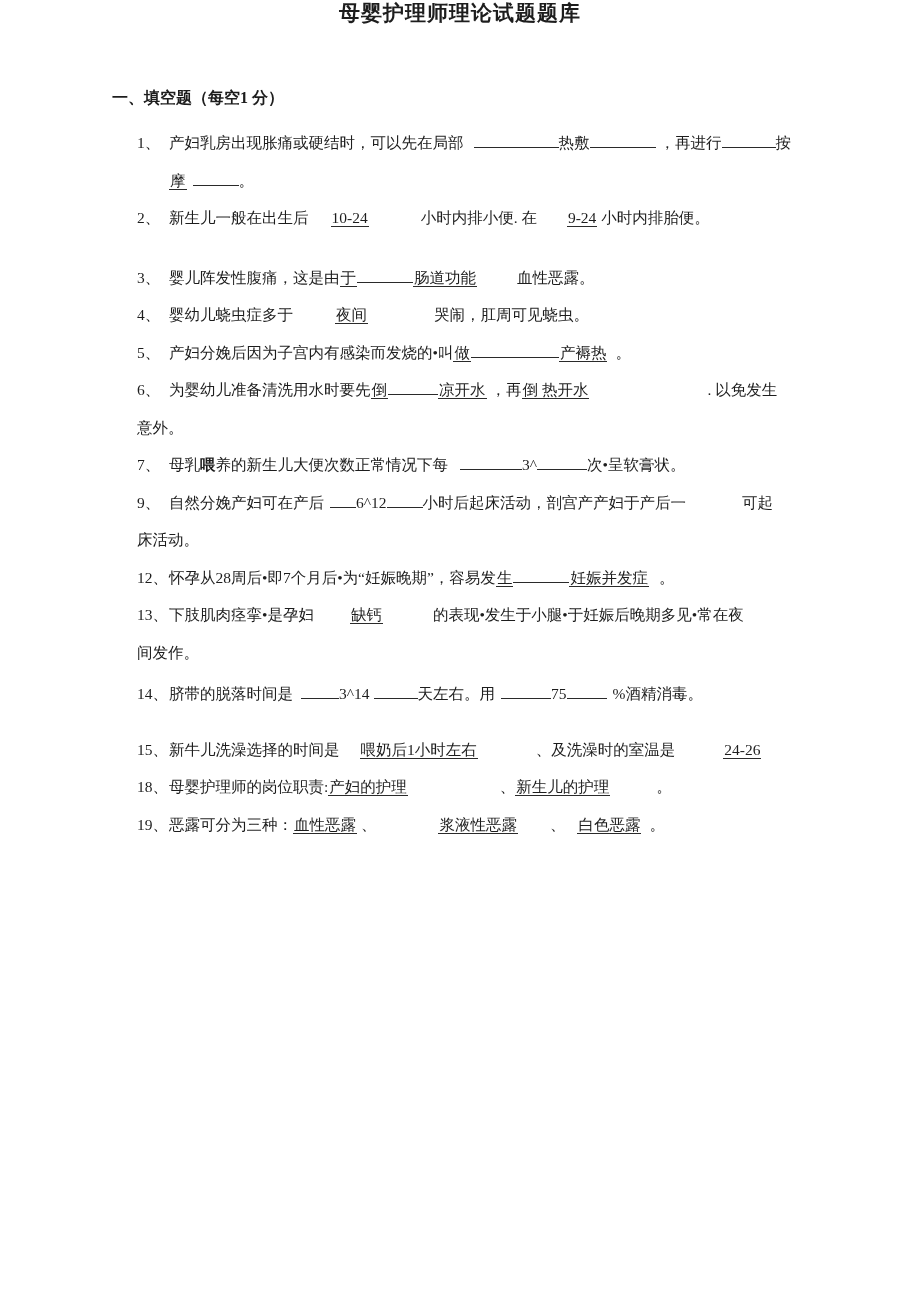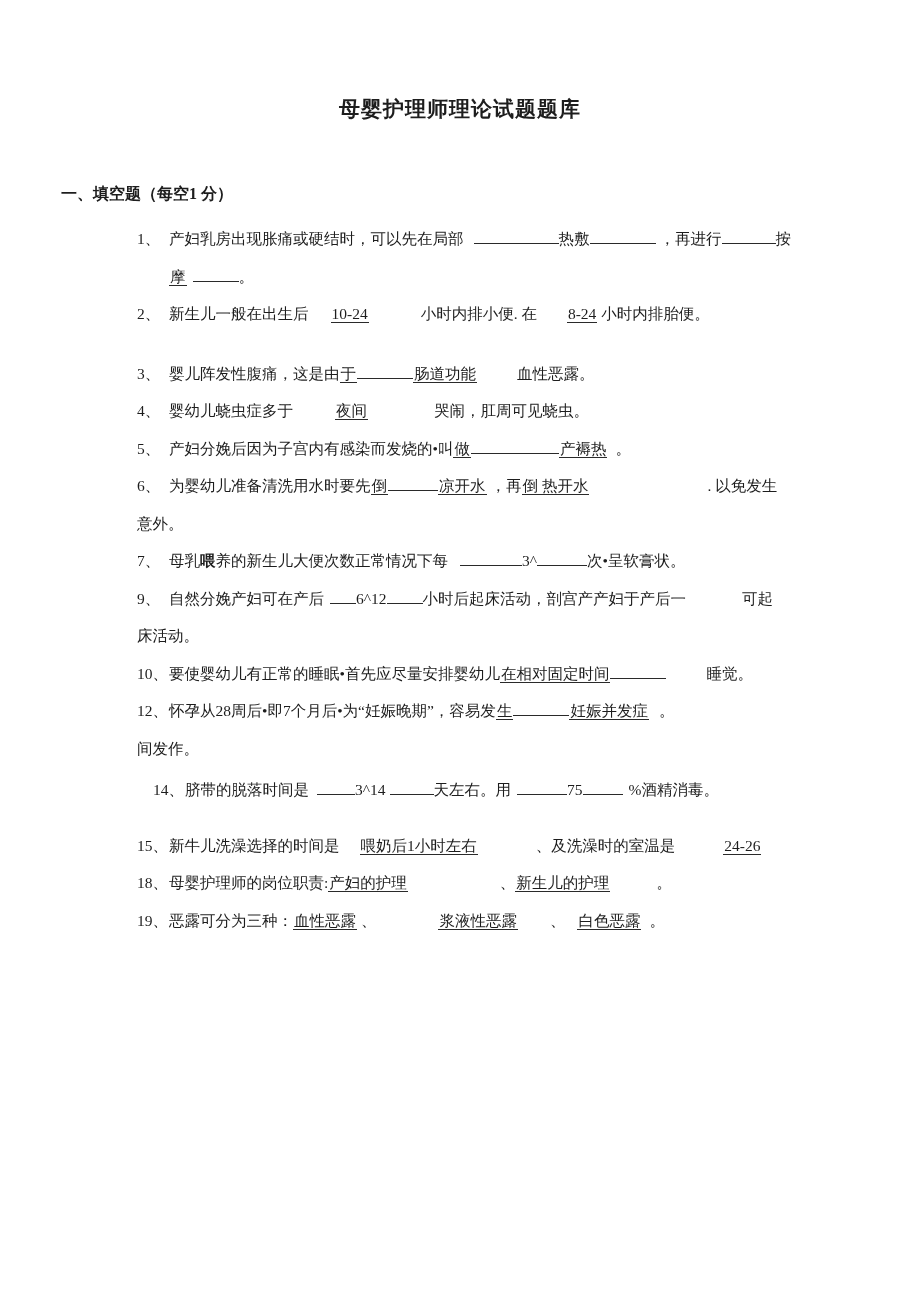--- a/index.html
+++ b/index.html
@@ -10,29 +10,28 @@
   .page {
     position: relative;
     width: 920px;
     height: 1302px;
     background: #ffffff;
     color: #1d1d1d;
     font-family: "Liberation Serif", "DejaVu Serif", serif;
     overflow: hidden;
   }
   .doc-title {
-    padding-top: 96px;
     text-align: center;
     font-size: 21px;
     font-weight: bold;
     letter-spacing: 1px;
     line-height: 26px;
   }
   .section-heading {
-    margin: 62px 0 0 61px;
+    margin: 62px 0 0 112px;
     font-size: 16px;
     font-weight: bold;
     line-height: 20px;
   }
   .questions {
     margin: 16px 125px 0 137px;
     font-size: 15.5px;
     line-height: 37.5px;
   }
   .question { }
@@ -65,21 +64,21 @@
 
 <div class="page">
   <div class="doc-title">母婴护理师理论试题题库</div>
   <div class="section-heading">一、填空题（每空1 分）</div>
   <div class="questions">
       <div class="question">
         <div class="qline"><span class="qnum">1、</span><span class="seg-text">产妇乳房出现胀痛或硬结时，可以先在局部</span><span class="seg-gap" style="width: 10px;"></span><span class="seg-blank" style="width: 85px;"></span><span class="seg-text">热敷</span><span class="seg-blank" style="width: 66px;"></span><span class="seg-gap" style="width: 4px;"></span><span class="seg-text">，再进行</span><span class="seg-blank" style="width: 54px;"></span><span class="seg-text">按</span></div>
         <div class="qline" style="padding-left: 32px;"><span class="seg-answer">摩</span><span class="seg-gap" style="width: 6px;"></span><span class="seg-blank" style="width: 46px;"></span><span class="seg-text">。</span></div>
       </div>
       <div class="question">
-        <div class="qline"><span class="qnum">2、</span><span class="seg-text">新生儿一般在出生后</span><span class="seg-gap" style="width: 22px;"></span><span class="seg-answer">10-24</span><span class="seg-gap" style="width: 52px;"></span><span class="seg-text">小时内排小便. 在</span><span class="seg-gap" style="width: 30px;"></span><span class="seg-answer">8-24</span><span class="seg-text"> 小时内排胎便。</span></div>
+        <div class="qline"><span class="qnum">2、</span><span class="seg-text">新生儿一般在出生后</span><span class="seg-gap" style="width: 22px;"></span><span class="seg-answer">10-24</span><span class="seg-gap" style="width: 52px;"></span><span class="seg-text">小时内排小便. 在</span><span class="seg-gap" style="width: 30px;"></span><span class="seg-answer">9-24</span><span class="seg-text"> 小时内排胎便。</span></div>
       </div>
       <div class="question" style="margin-top: 22px;">
         <div class="qline"><span class="qnum">3、</span><span class="seg-text">婴儿阵发性腹痛，这是由</span><span class="seg-answer">于</span><span class="seg-blank" style="width: 56px;"></span><span class="seg-answer">肠道功能</span><span class="seg-gap" style="width: 40px;"></span><span class="seg-text">血性恶露。</span></div>
       </div>
       <div class="question">
         <div class="qline"><span class="qnum">4、</span><span class="seg-text">婴幼儿蛲虫症多于</span><span class="seg-gap" style="width: 42px;"></span><span class="seg-answer">夜间</span><span class="seg-gap" style="width: 66px;"></span><span class="seg-text">哭闹，肛周可见蛲虫。</span></div>
       </div>
       <div class="question">
         <div class="qline"><span class="qnum">5、</span><span class="seg-text">产妇分娩后因为子宫内有感染而发烧的•叫</span><span class="seg-answer">做</span><span class="seg-blank" style="width: 88px;"></span><span class="seg-answer">产褥热</span><span class="seg-gap" style="width: 8px;"></span><span class="seg-text">。</span></div>
       </div>
@@ -88,29 +87,27 @@
         <div class="qline"><span class="seg-text">意外。</span></div>
       </div>
       <div class="question">
         <div class="qline"><span class="qnum">7、</span><span class="seg-text">母乳</span><span class="seg-text seg-bold">喂</span><span class="seg-text">养的新生儿大便次数正常情况下每</span><span class="seg-gap" style="width: 12px;"></span><span class="seg-blank" style="width: 62px;"></span><span class="seg-text">3^</span><span class="seg-blank" style="width: 50px;"></span><span class="seg-text">次•呈软膏状。</span></div>
       </div>
       <div class="question">
         <div class="qline"><span class="qnum">9、</span><span class="seg-text">自然分娩产妇可在产后</span><span class="seg-gap" style="width: 6px;"></span><span class="seg-blank" style="width: 26px;"></span><span class="seg-text">6^12</span><span class="seg-blank" style="width: 36px;"></span><span class="seg-text">小时后起床活动，剖宫产产妇于产后一</span><span class="seg-gap" style="width: 56px;"></span><span class="seg-text">可起</span></div>
         <div class="qline"><span class="seg-text">床活动。</span></div>
       </div>
       <div class="question">
-        <div class="qline"><span class="qnum">10、</span><span class="seg-text">要使婴幼儿有正常的睡眠•首先应尽量安排婴幼儿</span><span class="seg-answer">在相对固定时间</span><span class="seg-blank" style="width: 56px;"></span><span class="seg-gap" style="width: 40px;"></span><span class="seg-text">睡觉。</span></div>
-      </div>
-      <div class="question">
         <div class="qline"><span class="qnum">12、</span><span class="seg-text">怀孕从28周后•即7个月后•为“妊娠晚期”，容易发</span><span class="seg-answer">生</span><span class="seg-blank" style="width: 56px;"></span><span class="seg-answer">妊娠并发症</span><span class="seg-gap" style="width: 10px;"></span><span class="seg-text">。</span></div>
       </div>
       <div class="question">
+        <div class="qline"><span class="qnum">13、</span><span class="seg-text">下肢肌肉痉挛•是孕妇</span><span class="seg-gap" style="width: 36px;"></span><span class="seg-answer">缺钙</span><span class="seg-gap" style="width: 50px;"></span><span class="seg-text">的表现•发生于小腿•于妊娠后晚期多见•常在夜</span></div>
         <div class="qline"><span class="seg-text">间发作。</span></div>
       </div>
-      <div class="question" style="margin-top: 4px; margin-left: 16px;">
+      <div class="question" style="margin-top: 4px;">
         <div class="qline"><span class="qnum">14、</span><span class="seg-text">脐带的脱落时间是</span><span class="seg-gap" style="width: 8px;"></span><span class="seg-blank" style="width: 38px;"></span><span class="seg-text">3^14</span><span class="seg-gap" style="width: 4px;"></span><span class="seg-blank" style="width: 44px;"></span><span class="seg-text">天左右。用</span><span class="seg-gap" style="width: 6px;"></span><span class="seg-blank" style="width: 50px;"></span><span class="seg-text">75</span><span class="seg-blank" style="width: 40px;"></span><span class="seg-gap" style="width: 6px;"></span><span class="seg-text">%酒精消毒。</span></div>
       </div>
       <div class="question" style="margin-top: 18px;">
         <div class="qline"><span class="qnum">15、</span><span class="seg-text">新牛儿洗澡选择的时间是</span><span class="seg-gap" style="width: 20px;"></span><span class="seg-answer">喂奶后1小时左右</span><span class="seg-gap" style="width: 58px;"></span><span class="seg-text">、及洗澡时的室温是</span><span class="seg-gap" style="width: 48px;"></span><span class="seg-answer">24-26</span></div>
       </div>
       <div class="question">
         <div class="qline"><span class="qnum">18、</span><span class="seg-text">母婴护理师的岗位职责:</span><span class="seg-answer">产妇的护理</span><span class="seg-gap" style="width: 92px;"></span><span class="seg-text">、</span><span class="seg-answer">新生儿的护理</span><span class="seg-gap" style="width: 46px;"></span><span class="seg-text">。</span></div>
       </div>
       <div class="question">
         <div class="qline"><span class="qnum">19、</span><span class="seg-text">恶露可分为三种：</span><span class="seg-answer">血性恶露</span><span class="seg-text"> 、</span><span class="seg-gap" style="width: 62px;"></span><span class="seg-answer">浆液性恶露</span><span class="seg-gap" style="width: 32px;"></span><span class="seg-text">、</span><span class="seg-gap" style="width: 12px;"></span><span class="seg-answer">白色恶露</span><span class="seg-gap" style="width: 8px;"></span><span class="seg-text">。</span></div>

